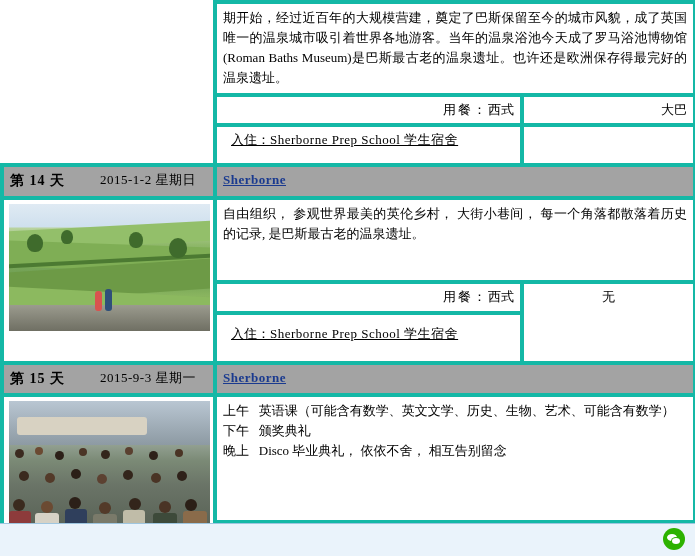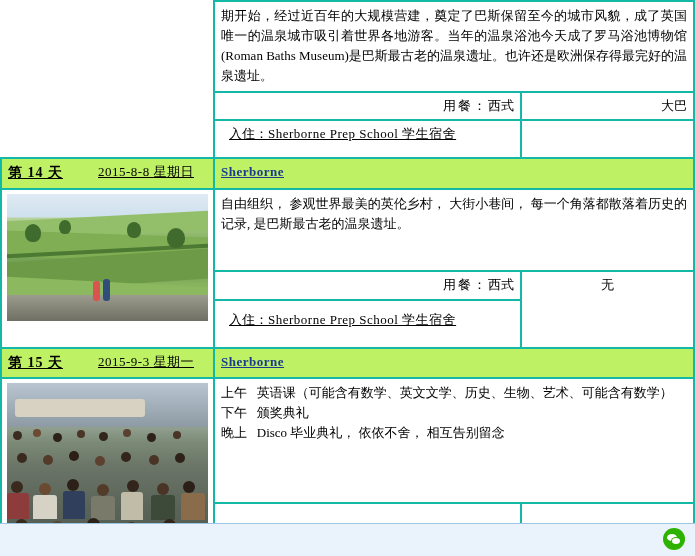--- a/index.html
+++ b/index.html
@@ -20,21 +20,21 @@
     width: 695px;
     height: 556px;
     box-sizing: border-box;
   }
   table.itinerary {
     border-collapse: collapse;
     width: 695px;
     table-layout: fixed;
   }
   table.itinerary td {
-    border: 2px solid #14b8a6;
+    border: 4px solid #14b8a6;
     vertical-align: top;
     padding: 4px 6px;
     line-height: 1.45;
   }
   .col-img { width: 213px; }
   .col-mid { width: 307px; }
   .col-right { width: 173px; }
 
   .para {
     text-align: justify;
@@ -50,22 +50,21 @@
     font-size: 14px;
     letter-spacing: 1px;
     padding-left: 4px;
   }
   .day-date {
     font-size: 13px;
     letter-spacing: 0.5px;
   }
   .day-row td {
     padding: 3px 6px;
-    background: #bef264;
-    text-decoration: underline;
+    background: #a3a3a3;
   }
   .place {
     color: #1a3a8f;
     text-decoration: underline;
     font-weight: bold;
     letter-spacing: 0.5px;
   }
   .hotel-line {
     padding-left: 8px;
     text-decoration: underline;
@@ -235,21 +234,21 @@
       </td>
       <td></td>
     </tr>
 
     <tr class="day-row">
       <td>
         <table style="width:100%; border-collapse:collapse;">
           <tbody>
                 <tr>
             <td style="border:none; padding:0; width:90px;" class="day-label">第 14 天</td>
-            <td style="border:none; padding:0;" class="day-date">2015-8-8 星期日</td>
+            <td style="border:none; padding:0;" class="day-date">2015-1-2 星期日</td>
           </tr>
         </tbody>
             </table>
       </td>
       <td colspan="2">
         <span class="place">Sherborne</span>
       </td>
     </tr>
 
     <tr>

